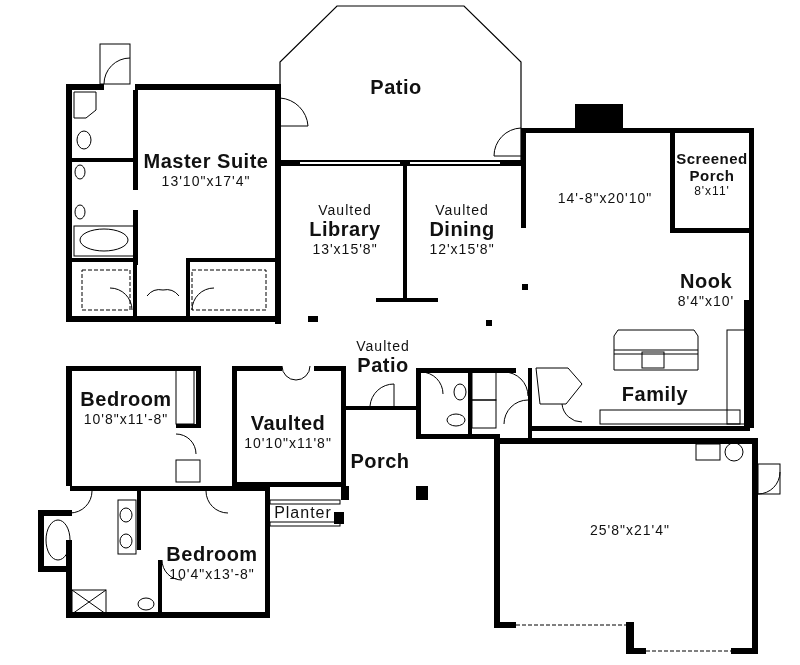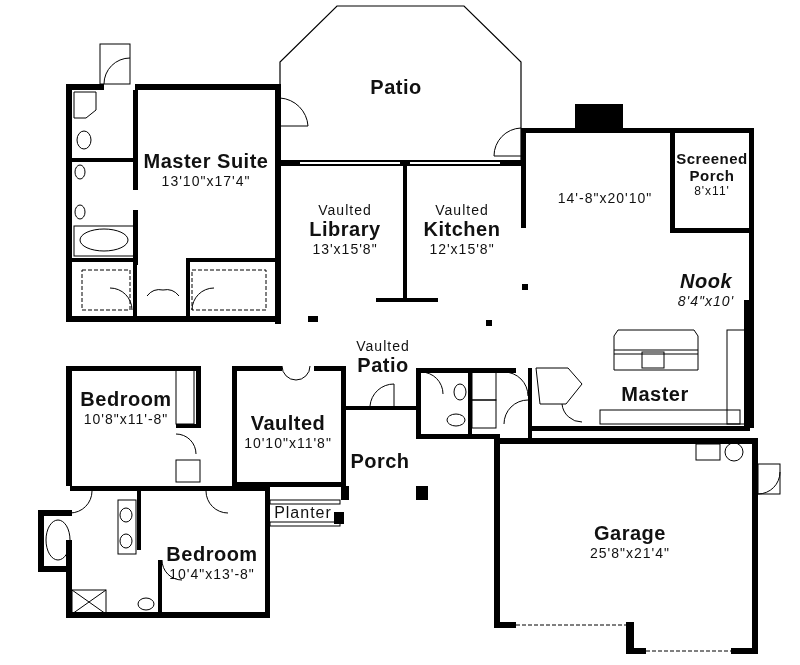--- a/index.html
+++ b/index.html
@@ -182,41 +182,41 @@
 </div>
 
 <div class="room" style="left:290px; top:202px; width:110px;">
   <span class="pre">Vaulted</span>
   <span class="name">Library</span>
   <span class="dim">13'x15'8"</span>
 </div>
 
 <div class="room" style="left:410px; top:202px; width:104px;">
   <span class="pre">Vaulted</span>
-  <span class="name">Kitchen</span>
+  <span class="name">Dining</span>
   <span class="dim">12'x15'8"</span>
 </div>
 
 <div class="room" style="left:540px; top:190px; width:130px;">
   <span class="dim">14'-8"x20'10"</span>
 </div>
 
 <div class="room small" style="left:676px; top:150px; width:72px;">
   <span class="name">Screened</span>
   <span class="name">Porch</span>
   <span class="dim">8'x11'</span>
 </div>
 
-<div class="room" style="left:664px; top:270px; width:84px;font-style:italic;">
+<div class="room" style="left:664px; top:270px; width:84px;">
   <span class="name">Nook</span>
   <span class="dim">8'4"x10'</span>
 </div>
 
 <div class="room" style="left:610px; top:383px; width:90px;">
-  <span class="name">Master</span>
+  <span class="name">Family</span>
 </div>
 
 <div class="room" style="left:340px; top:338px; width:86px;">
   <span class="pre">Vaulted</span>
   <span class="name">Patio</span>
 </div>
 
 <div class="room" style="left:74px; top:388px; width:104px;">
   <span class="name">Bedroom</span>
   <span class="dim">10'8"x11'-8"</span>
@@ -230,19 +230,18 @@
 <div class="room" style="left:348px; top:450px; width:64px;">
   <span class="name">Porch</span>
 </div>
 
 <div class="room" style="left:156px; top:543px; width:112px;">
   <span class="name">Bedroom</span>
   <span class="dim">10'4"x13'-8"</span>
 </div>
 
 <div class="room" style="left:560px; top:522px; width:140px;">
-  <span class="name">Garage</span>
   <span class="dim">25'8"x21'4"</span>
 </div>
 
 <div class="room planter" style="left:272px; top:504px; width:62px;">
   <span>Planter</span>
 </div>
 
 </body></html>

